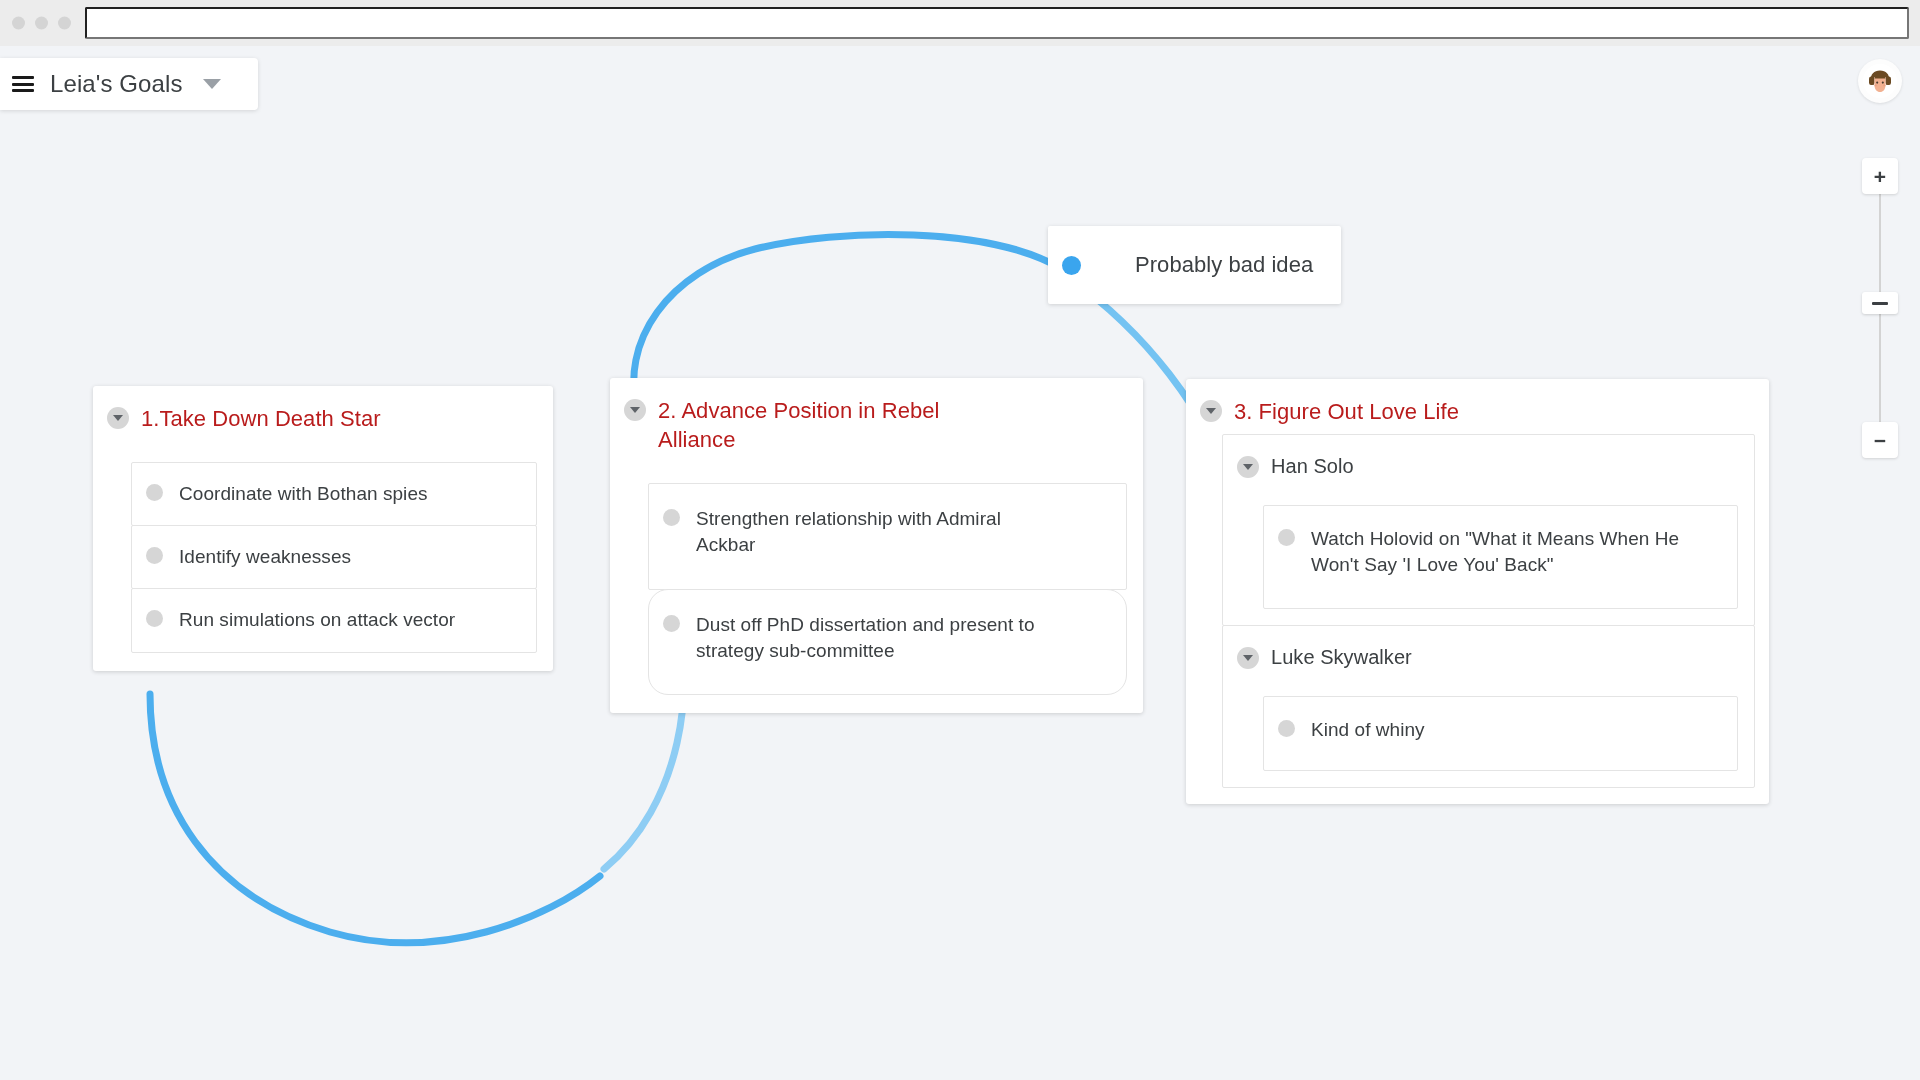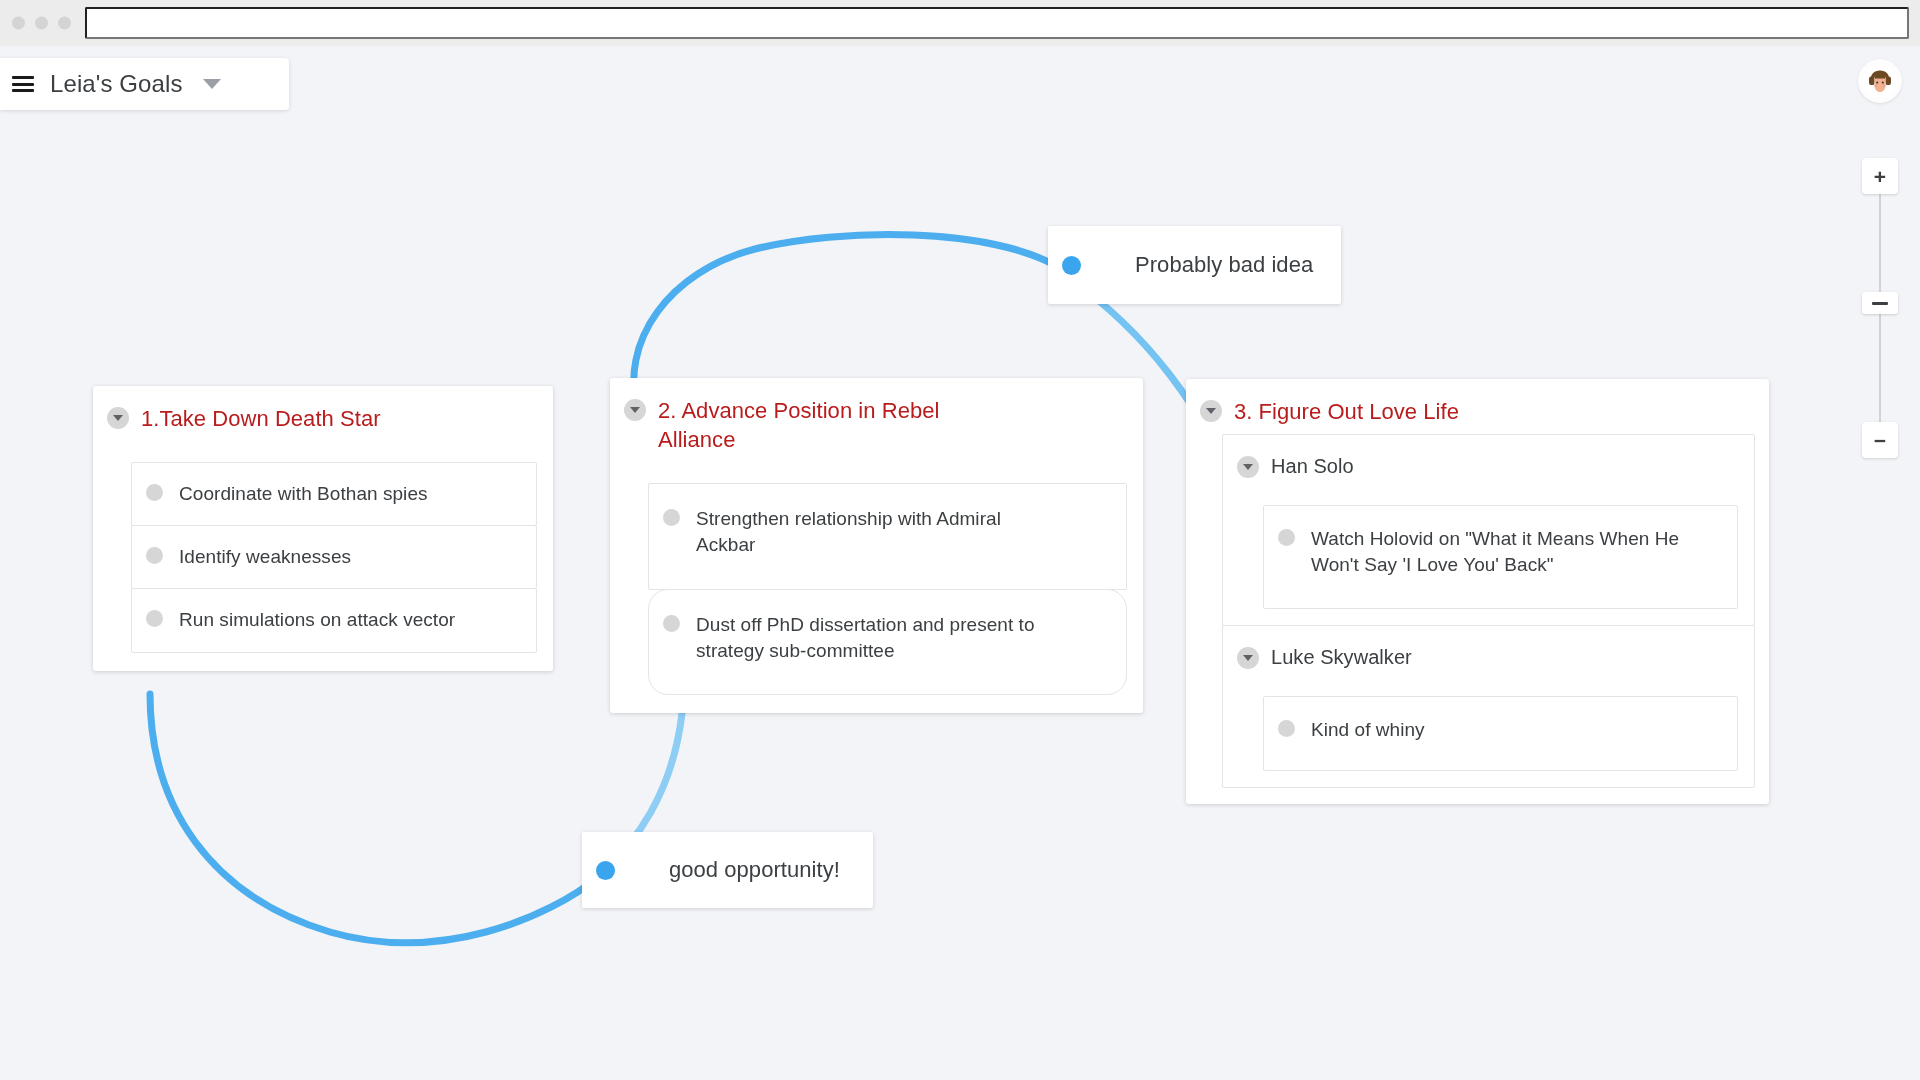--- a/index.html
+++ b/index.html
@@ -36,21 +36,21 @@
   #canvas {
     position: absolute; left: 0; top: 46px;
     width: 1920px; height: 1034px;
     background: #f2f4f7;
     overflow: hidden;
   }
 
   
   #toolbar {
     position: absolute; left: 0; top: 12px;
-    width: 289px; height: 52px;
+    width: 258px; height: 52px;
     background: #ffffff;
     border-radius: 0 4px 4px 0;
     box-shadow: 0 1px 4px rgba(0,0,0,0.13);
     display: flex; align-items: center;
     z-index: 40;
   }
   #hamburger-icon {
     width: 22px; height: 16px;
     margin-left: 12px; margin-right: 16px;
     display: flex; flex-direction: column; justify-content: space-between;
@@ -369,18 +369,14 @@
       </div>
 
     </div>
   </div>
 
   <div class="note-card" style="left:1048px; top:180px; width:293px; height:78px;">
     <span class="note-anchor"></span>
     <span class="note-text">Probably bad idea</span>
   </div>
 
-  <div class="note-card" style="left:582px; top:786px; width:291px; height:76px;">
-    <span class="note-anchor"></span>
-    <span class="note-text">good opportunity!</span>
-  </div>
 
 </div>
 
 </body></html>

